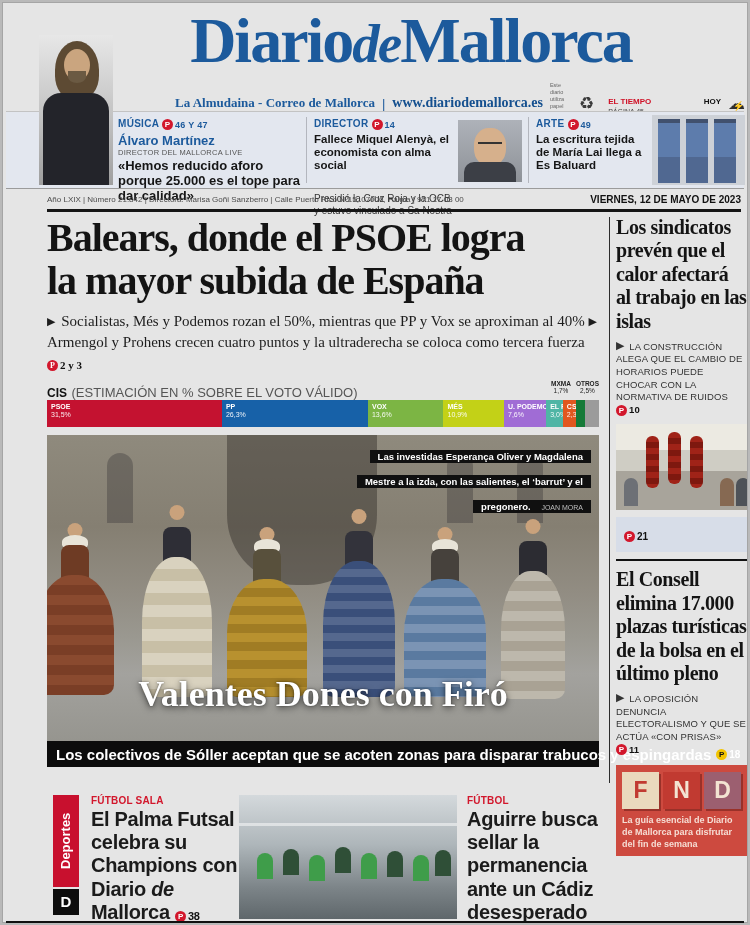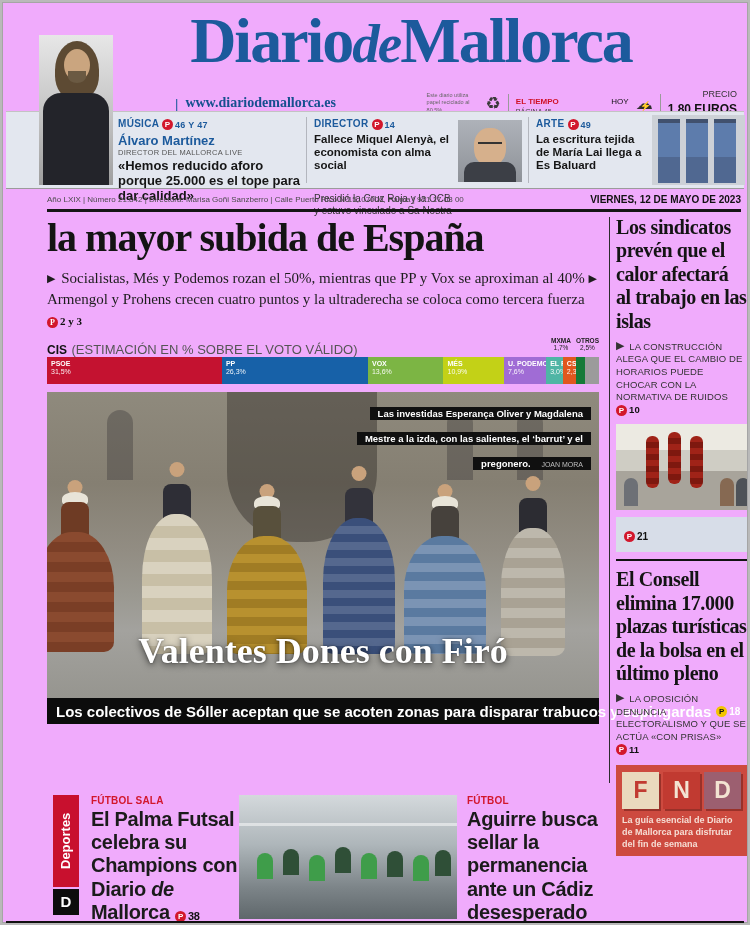--- a/index.html
+++ b/index.html
@@ -1,18 +1,18 @@
 <!DOCTYPE html>
 <html><head>
 <meta charset="utf-8">
 <style>
   html,body{margin:0;padding:0;background:#b9b9b9;}
   body{width:750px;height:925px;position:relative;overflow:hidden;
        font-family:"Liberation Sans",sans-serif;-webkit-font-smoothing:antialiased;}
-  .page{position:absolute;inset:2px;background:#f0abfc;border:1px solid #a5a5a5;}
+  .page{position:absolute;inset:2px;background:#e5e5e5;border:1px solid #a5a5a5;}
 
   
   .logo{position:absolute;top:6px;left:80px;right:8px;text-align:center;
         font-family:"Liberation Serif",serif;font-weight:bold;color:#1c5a9c;
         font-size:64px;letter-spacing:-2px;line-height:1;}
   .logo .de{font-style:italic;font-size:55px;}
   .mast-photo{position:absolute;left:36px;top:32px;width:74px;height:150px;z-index:6;
         background:linear-gradient(180deg,#e7e7e7,#c2c2c2 55%,#9e9e9e);overflow:hidden;}
   .mast-photo .hair{position:absolute;left:16px;top:6px;width:44px;height:58px;border-radius:50% 50% 40% 40%;background:#5d4a33;}
   .mast-photo .face{position:absolute;left:25px;top:14px;width:26px;height:32px;border-radius:50%;background:#caa57f;}
@@ -20,21 +20,21 @@
   .mast-photo .torso{position:absolute;left:4px;top:58px;width:66px;height:95px;border-radius:18px 18px 0 0;background:#23242a;}
   .subrow{position:absolute;top:88px;left:172px;right:10px;height:24px;display:flex;align-items:center;gap:7px;}
   .subtitle{font-family:"Liberation Serif",serif;font-weight:bold;color:#1c5a9c;font-size:13px;white-space:nowrap;}
   .subsep{color:#1c5a9c;font-size:13px;}
   .website{font-family:"Liberation Serif",serif;font-weight:bold;color:#15508f;font-size:14px;white-space:nowrap;}
   .recy-note{font-size:5.5px;color:#666;width:52px;line-height:1.3;margin-left:auto;}
   .recy-icon{font-size:17px;color:#3a3a3a;line-height:1;}
   .vline{width:1px;height:18px;background:#9a9a9a;}
   .weather{line-height:1.1;white-space:nowrap;}
   .weather .wt1{font-size:8px;font-weight:bold;color:#cf1126;margin-top:35px;}
-  .weather .wt2{font-size:8px;font-weight:normal;color:#111;padding-left:48px;}
+  .weather .wt2{font-size:8px;font-weight:bold;color:#111;padding-left:48px;}
   .weather .wt3{font-size:7px;color:#444;display:block;}
   .storm{position:relative;font-size:17px;color:#2e2e2e;line-height:1;}
   .storm .bolt{position:absolute;left:5px;top:7px;font-size:9px;color:#111;}
   .price{text-align:right;line-height:1.15;white-space:nowrap;}
   .price .p1{font-size:9px;color:#333;display:block;}
   .price .p2{font-size:12px;font-weight:bold;color:#111;}
 
   
   .briefs{position:absolute;top:108px;left:3px;right:3px;height:76px;background:#e3e7ef;
           border-top:1px solid #c3c3c3;border-bottom:1px solid #9b9b9b;}
@@ -160,20 +160,21 @@
   <div class="logo"><span>Diario</span><span class="de">de</span><span>Mallorca</span></div>
 
   <div class="mast-photo">
     <div class="hair"></div>
       <div class="face"></div>
       <div class="beard"></div>
       <div class="torso"></div>
   </div>
 
   <div class="subrow">
+    <span class="subtitle">La Almudaina - Correo de Mallorca</span>
     <span class="subsep">|</span>
     <span class="website">www.diariodemallorca.es</span>
     <span class="recy-note">Este diario utiliza papel reciclado al 80,5%</span>
     <span class="recy-icon">♻</span>
     <span class="vline"></span>
     <span class="weather">
       <span class="wt1">EL TIEMPO</span>
       <span class="wt2">HOY</span>
       <span class="wt3">PÁGINA 45</span>
     </span>
@@ -226,20 +227,21 @@
         <i style="left:62px"></i>
     </div>
   </div>
 
   <div class="dateline">
     <span class="dl-info">Año LXIX | Número 21.842 | Directora: Marisa Goñi Sanzberro | Calle Puerto Rico Nº15, 07006, Palma | 971 17 03 00</span>
     <span class="dl-date">VIERNES, 12 DE MAYO DE 2023</span>
   </div>
 
   <div class="main-left">
+    <div class="h1line">Balears, donde el PSOE logra</div>
     <div class="h1line">la mayor subida de España</div>
     <div class="subhead">
       <span class="bullet">▶</span>
       <span>Socialistas, Més y Podemos rozan el 50%, mientras que PP y Vox se aproximan al 40%</span>
       <span class="bullet">▶</span>
       <span>Armengol y Prohens crecen cuatro puntos y la ultraderecha se coloca como tercera fuerza</span>
       <span class="pmark">
           <span class="pcirc">P</span>
           <span class="pnum">2 y 3</span>
         </span>

